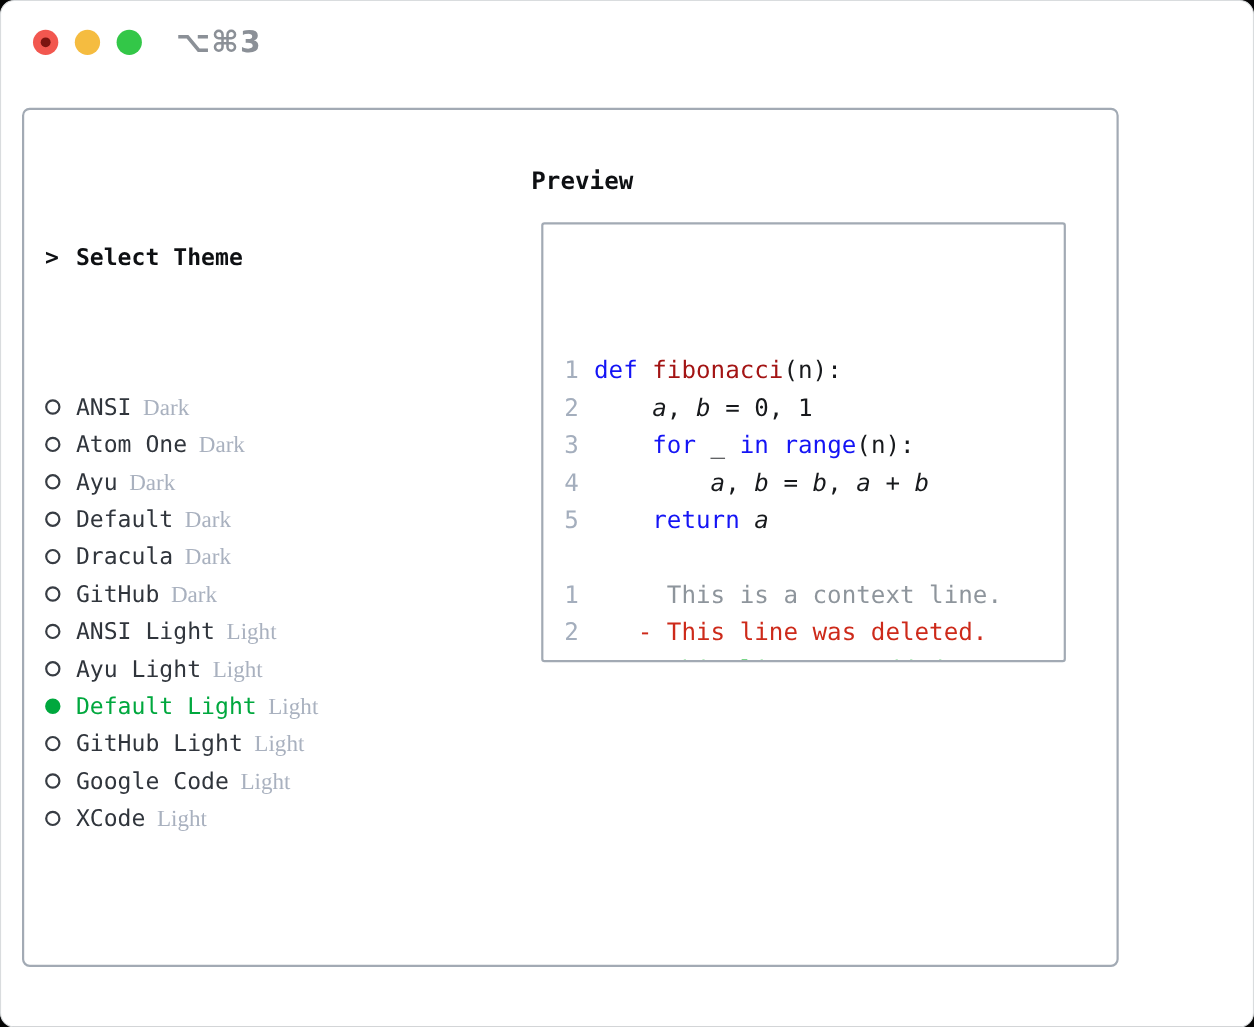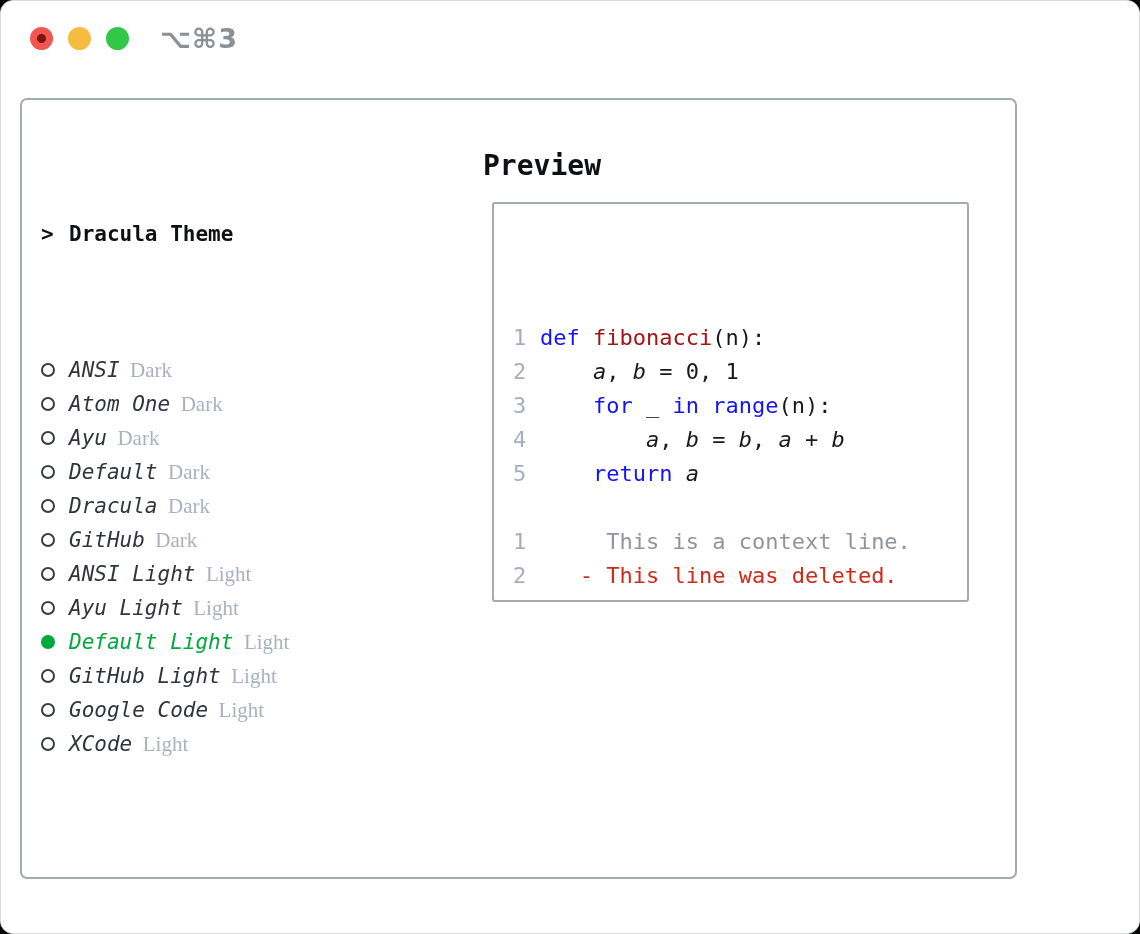--- a/index.html
+++ b/index.html
@@ -25,28 +25,28 @@
   .panel { position:absolute; left:19px; top:97px; width:997px; height:781px;
            border:2px solid var(--border-gray,#a2aab4); border-radius:7px;
            display:flex; background:#fff; }
   .left-col { width:459px; padding:49px 0 0 19px; font-size:21px; line-height:34px; white-space:pre; }
   .row { display:flex; align-items:center; height:34px; }
   .gutter { width:28px; flex:none; display:flex; align-items:center; }
   .marker { font-weight:700; color:var(--heading-black,#0e1013); }
   .list-title { font-weight:700; color:var(--heading-black,#0e1013); }
   .radio { width:14px; height:14px; border:2px solid #383d44; border-radius:50%; }
   .radio-sel { background:var(--selected-green,#00a83e); border-color:var(--selected-green,#00a83e); }
-  .tname { color:var(--text-dark,#30353c);font-style:italic; }
+  .tname { color:var(--text-dark,#30353c); }
   .tname.green { color:var(--selected-green,#00a83e); }
   .tvariant { margin-left:1ch; color:var(--muted-gray,#a9b1bf);font-family:Liberation Serif, serif; }
   .spacer34 { height:34px; }
 
   
   .right-col { flex:1; padding-top:49px; }
-  .preview-title { margin-left:2px; font-size:28px; line-height:34px; font-weight:700;
+  .preview-title { margin-left:2px; font-size:22px; line-height:34px; font-weight:700;
                    color:var(--heading-black,#0e1013); }
   .preview-box { margin-left:11px; margin-top:19px; width:477px; height:400px;
                  border:2px solid var(--border-gray,#a2aab4); border-radius:3px;
                  padding:49px 0 0 19px; font-size:22px; line-height:34px; white-space:pre;
                  overflow:hidden; }
   .pline { display:flex; height:34px; }
   .ln { width:27px; flex:none; color:var(--line-number-gray,#a4aebd); }
   .code { color:var(--code-black,#17191c); }
   .seg-kw  { color:var(--keyword-blue,#1414f5); }
   .seg-fn  { color:var(--function-red,#a31414); }
@@ -72,21 +72,21 @@
       <span class="window-title">⌥⌘3</span>
     </div>
 
     <div class="panel">
 
       <div class="left-col">
         <div class="row">
           <span class="gutter">
             <span class="marker">&gt;</span>
           </span>
-          <span class="list-title">Dracula Theme</span>
+          <span class="list-title">Select Theme</span>
         </div>
 
         <div><div class="row"><span class="gutter"><span class="radio"></span></span><span class="tname">ANSI</span><span class="tvariant">Dark</span></div><div class="row"><span class="gutter"><span class="radio"></span></span><span class="tname">Atom One</span><span class="tvariant">Dark</span></div><div class="row"><span class="gutter"><span class="radio"></span></span><span class="tname">Ayu</span><span class="tvariant">Dark</span></div><div class="row"><span class="gutter"><span class="radio"></span></span><span class="tname">Default</span><span class="tvariant">Dark</span></div><div class="row"><span class="gutter"><span class="radio"></span></span><span class="tname">Dracula</span><span class="tvariant">Dark</span></div><div class="row"><span class="gutter"><span class="radio"></span></span><span class="tname">GitHub</span><span class="tvariant">Dark</span></div><div class="row"><span class="gutter"><span class="radio"></span></span><span class="tname">ANSI Light</span><span class="tvariant">Light</span></div><div class="row"><span class="gutter"><span class="radio"></span></span><span class="tname">Ayu Light</span><span class="tvariant">Light</span></div><div class="row"><span class="gutter"><span class="radio radio-sel"></span></span><span class="tname green">Default Light</span><span class="tvariant">Light</span></div><div class="row"><span class="gutter"><span class="radio"></span></span><span class="tname">GitHub Light</span><span class="tvariant">Light</span></div><div class="row"><span class="gutter"><span class="radio"></span></span><span class="tname">Google Code</span><span class="tvariant">Light</span></div><div class="row"><span class="gutter"><span class="radio"></span></span><span class="tname">XCode</span><span class="tvariant">Light</span></div></div>
 
         <div class="spacer34"></div>
 
         
 
         
 

